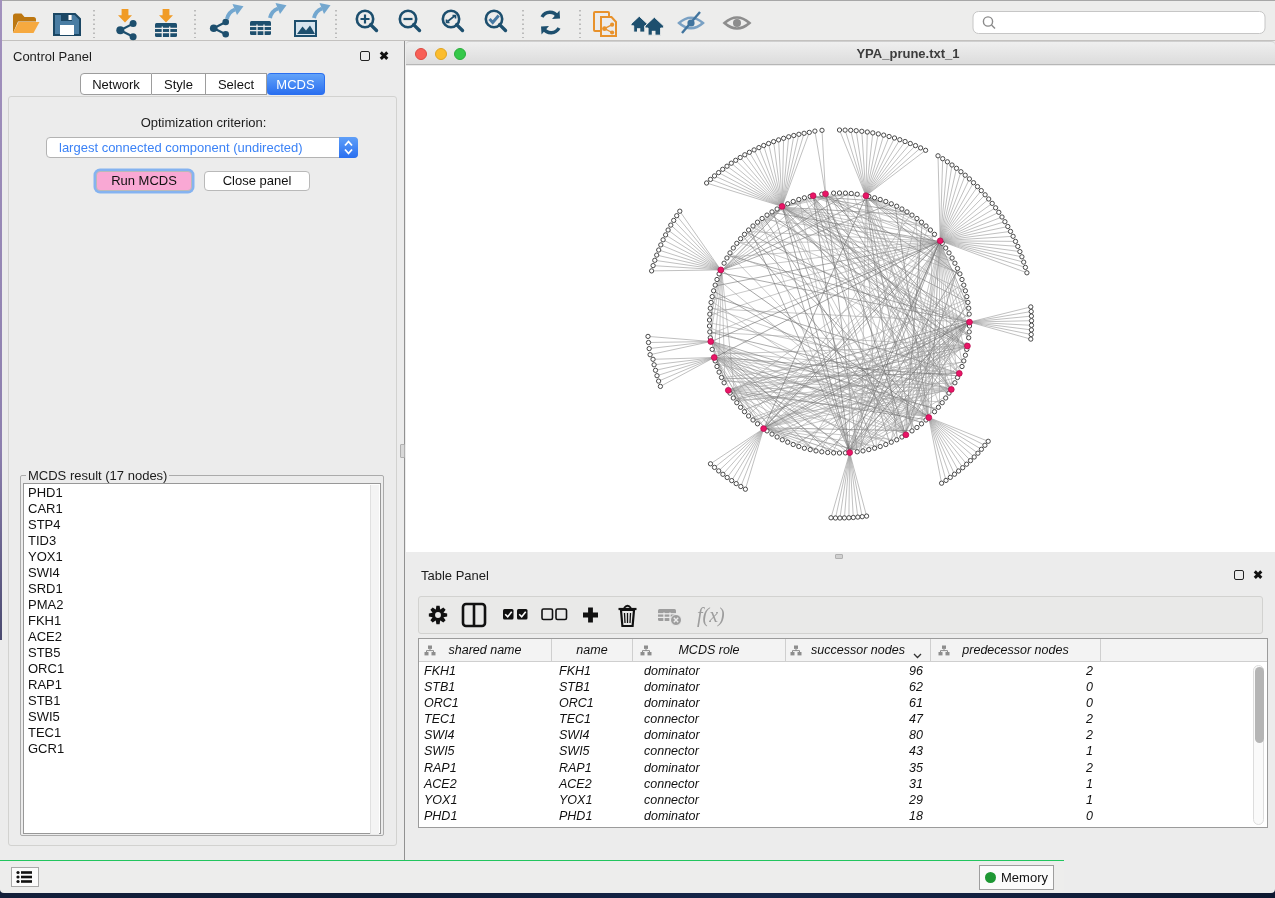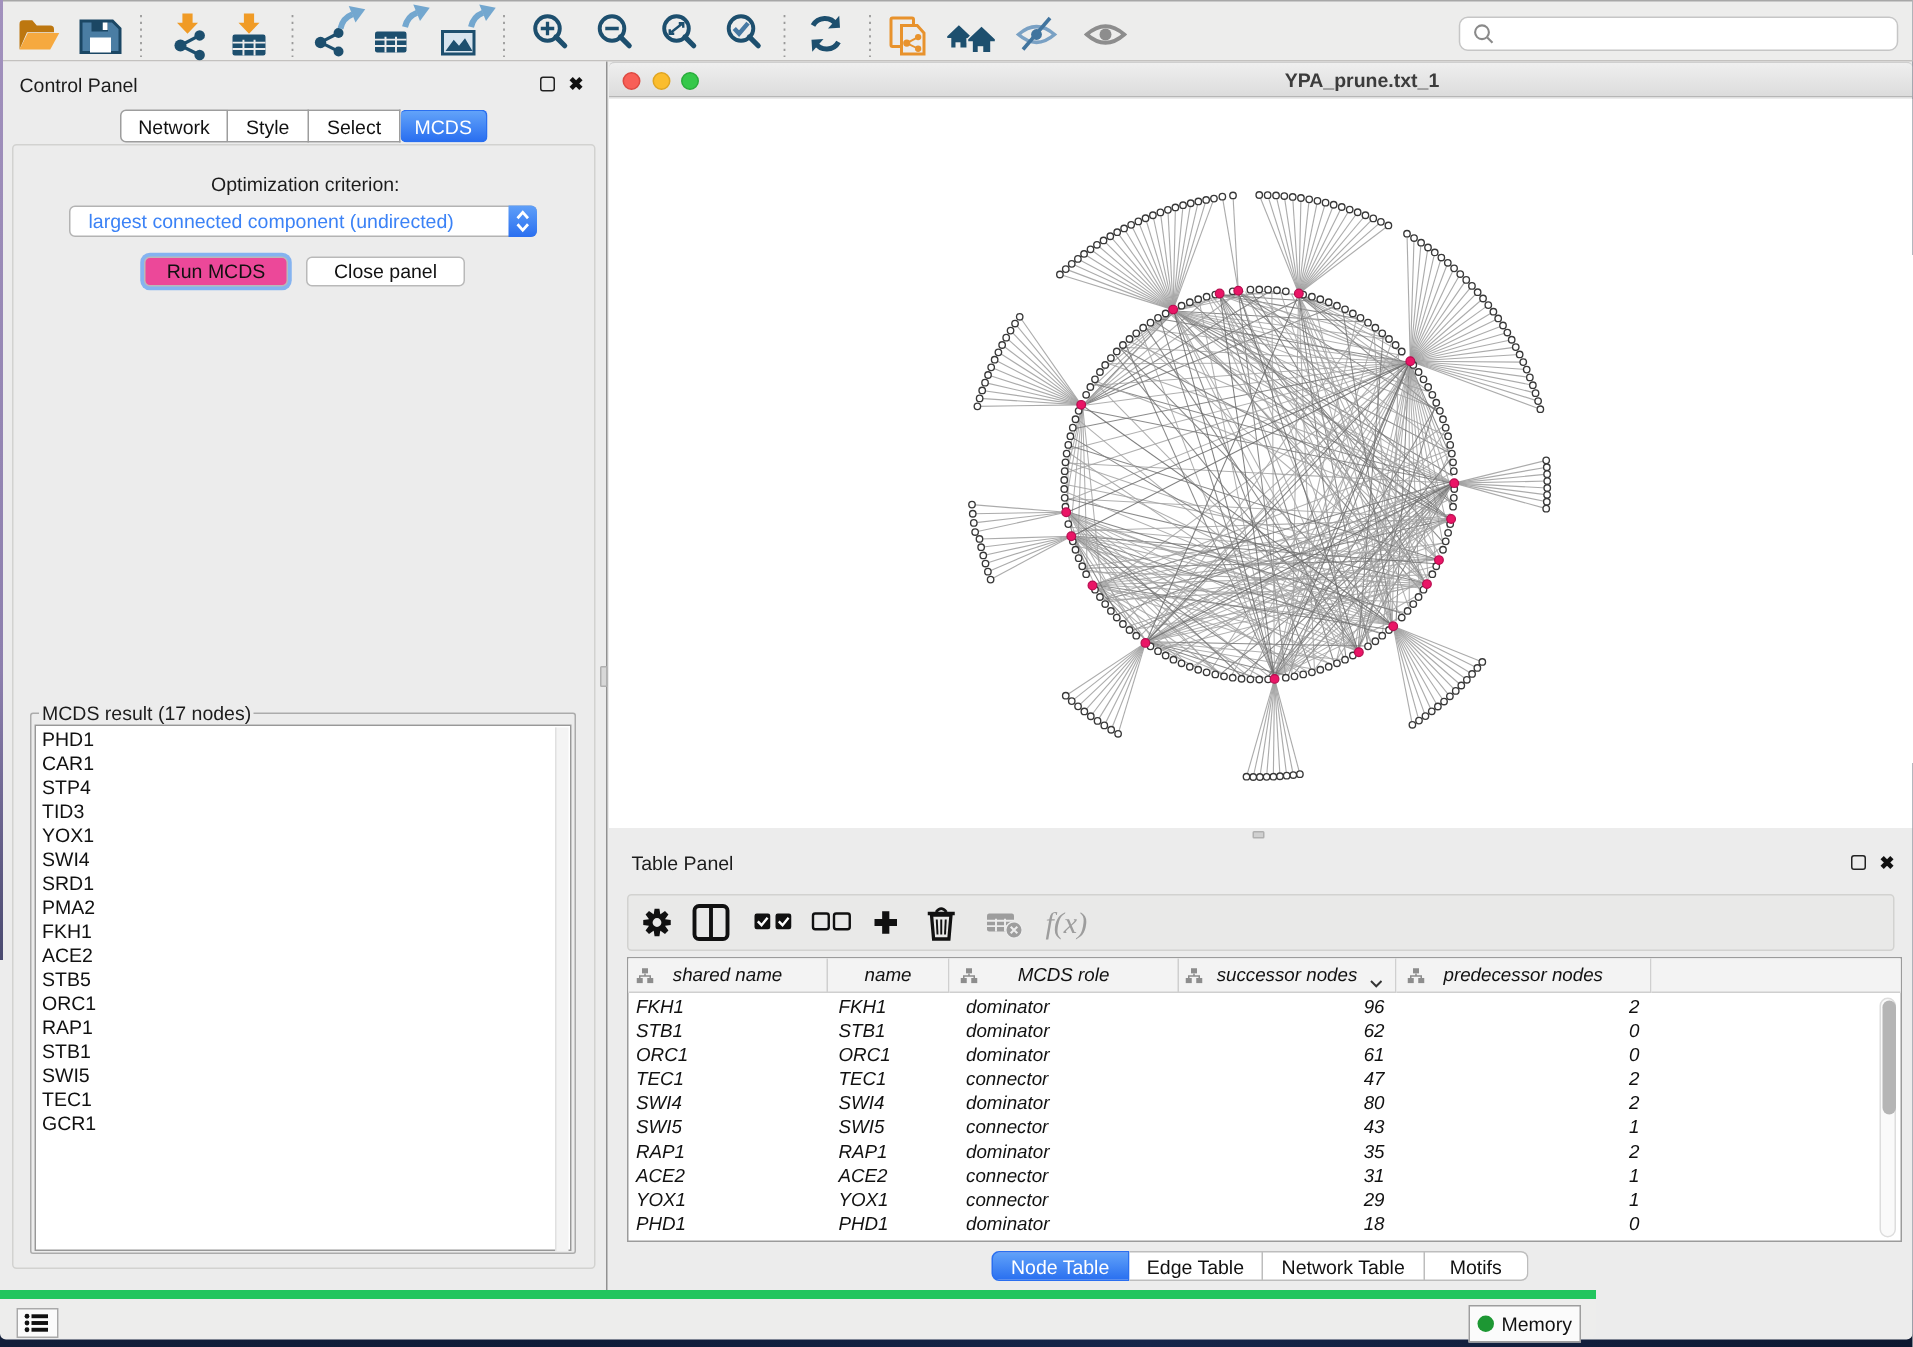--- a/index.html
+++ b/index.html
@@ -24,21 +24,21 @@
   border-radius:4px; }
 #tabcontent { position:absolute; left:8px; top:55px; width:389px; height:750px;
   border:1px solid #d2d2d0; border-radius:3px; }
 #optlabel { position:absolute; left:0; top:18px; width:389px; text-align:center;
   font-size:13px; color:#1c1c1c; }
 #dropdown { position:absolute; left:37px; top:40px; width:312px; height:21px; background:#fff;
   border:1px solid #b3b3b3; border-radius:4px; font-size:13px; color:#3b82f6;
   line-height:19px; padding-left:12px; }
 #dropdown .step { position:absolute; right:-1px; top:-1px; width:19px; height:21px;
   background:linear-gradient(#5f9ff8,#2a6ff0); border-radius:0 4px 4px 0; }
-#runbtn { position:absolute; left:87px; top:74px; width:96px; height:20px; background:#ec4899;
+#runbtn { position:absolute; left:87px; top:74px; width:96px; height:20px; background:#f9a8d4;
   border:1px solid #b9b9b9; border-radius:4px; box-shadow:0 0 0 2.5px #85b3f0;
   font-size:13px; text-align:center; line-height:18px; color:#111; }
 #closebtn { position:absolute; left:195px; top:74px; width:106px; height:20px; background:#fff;
   border:1px solid #b9b9b9; border-radius:4px; font-size:13px; text-align:center;
   line-height:18px; color:#111; }
 #fieldset { position:absolute; left:11px; top:378px; width:364px; height:361px;
   border:1px solid #ababab; border-radius:2px; }
 #fieldset .legend { position:absolute; left:5px; top:-8px; background:#ececec; padding:0 2px;
   font-size:13px; color:#1c1c1c; }
 #mcdslist { position:absolute; left:2px; top:7px; width:358px; height:351px; background:#fff;
@@ -83,21 +83,21 @@
 #tscroll .thumb { position:absolute; left:0.5px; top:1px; width:9px; height:76px;
   background:#b5b5b5; border-radius:5px; }
 #seg { position:absolute; left:255px; top:274px; height:20px; display:flex; font-size:13px; }
 #seg div { background:#fff; border:1px solid #bdbdbd; border-left:none; line-height:19px;
   padding:0 12px; color:#111; }
 #seg div.first { border-left:1px solid #bdbdbd; border-radius:5px 0 0 5px; }
 #seg div.last { border-radius:0 5px 5px 0; }
 #seg div.sel { background:linear-gradient(#61a2f9,#2a70f0); color:#fff; border-color:#2a6ff0; }
 
 #status { position:absolute; left:0; top:860px; width:1064px; height:32px;
-  background:#ededec; border-top:6px solid #22c55e; border-radius:0 0 4px 4px;padding-left:32px; }
+  background:#ededec; border-top:1px solid #22c55e; border-radius:0 0 4px 4px;padding-left:32px; }
 #listbtn { position:absolute; left:11px; top:6px; width:28px; height:20px; background:#fbfbfb;
   border:1px solid #a9a9a9; }
 #membtn { position:absolute; right:10px; top:4px; width:75px; height:25px; background:#fbfbfb;
   border:1px solid #9e9e9e; font-size:13px; color:#111;
   line-height:23px; text-align:center; }
 #membtn .dot { display:inline-block; width:11px; height:11px; border-radius:50%;
   background:#1d9733; margin-right:5px; vertical-align:-1px; }
 </style></head><body>
 <div id="win">
   <div id="toolbar"><svg width="1275" height="42">
@@ -1060,26 +1060,20 @@
             <div class="c2">PHD1</div>
             <div class="c3">dominator</div>
             <div class="c4">18</div>
             <div class="c5">0</div>
           </div>
         </div>
       <div id="tscroll">
           <div class="thumb"></div>
         </div>
     </div>
-    <div id="seg">
-      <div class="first sel">Node Table</div>
-        <div>Edge Table</div>
-      <div>Network Table</div>
-        <div class="last" style="padding:0 17px;">Motifs</div>
-    </div>
   </div>
   <div id="status">
     <div id="listbtn"><svg width="26" height="18">
       <g fill="#111">
             <circle cx="6" cy="4.5" r="1.6"></circle>
             <circle cx="6" cy="9" r="1.6"></circle>
             <circle cx="6" cy="13.5" r="1.6"></circle>
       <rect x="9" y="3.2" width="11" height="2.6"></rect>
             <rect x="9" y="7.7" width="11" height="2.6"></rect>
             <rect x="9" y="12.2" width="11" height="2.6"></rect>

